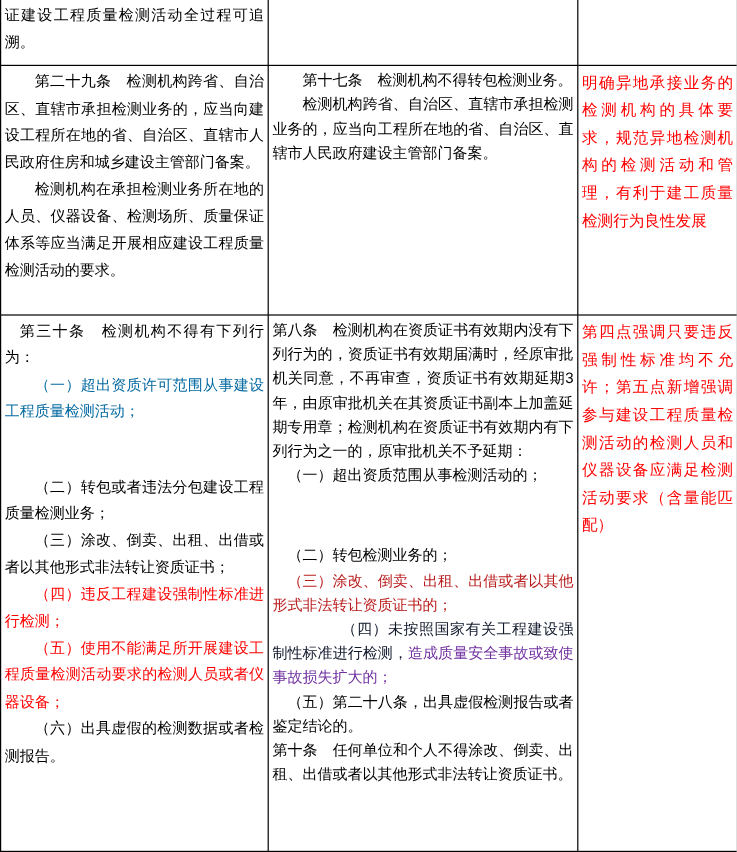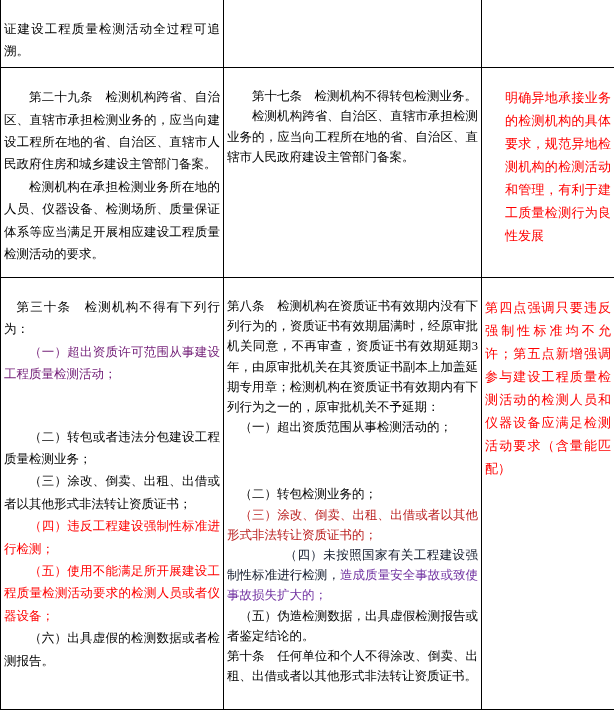--- a/index.html
+++ b/index.html
@@ -6,25 +6,24 @@
   .page {
     width: 614px; height: 710px; background: #ffffff; overflow: hidden;
     font-family: "Liberation Sans", sans-serif;
   }
   table.cmp {
     border-collapse: collapse; table-layout: fixed;
     width: 614px; height: 710px;
   }
   table.cmp td {
     border: 1px solid #000000;
-    padding: 18px 3px 1px 3px;
+    padding: 2px 3px 1px 3px;
     vertical-align: top;
     overflow: hidden;
     box-sizing: border-box;
-    font-family: Liberation Serif, serif;
   }
   table.cmp tr:first-child td { border-top: none; }
   .c-left  { width: 223px; font-size: 12.5px; line-height: 22.4px; }
   .c-mid   { width: 258px; font-size: 12.5px; line-height: 20.2px; }
   .c-right { width: 133px; font-size: 13px;   line-height: 23px; }
   .v-mid { vertical-align: middle; }
   .r1 td { height: 42px; }
   .r2 td { height: 142px; }
   .r3 td { height: 169px; }
   .r4 td { height: 357px; }
@@ -56,40 +55,40 @@
     <tr class="r3">
       <td class="c-left">
             <p class="para" style="text-indent: 2em;"><span style="color: rgb(0, 0, 0);">第二十九条　检测机构跨省、自治区、直辖市承担检测业务的，应当向建设工程所在地的省、自治区、直辖市人民政府住房和城乡建设主管部门备案。</span></p>
             <p class="para" style="text-indent: 2em;"><span style="color: rgb(0, 0, 0);">检测机构在承担检测业务所在地的人员、仪器设备、检测场所、质量保证体系等应当满足开展相应建设工程质量检测活动的要求。</span></p>
           </td>
       <td class="c-mid v-mid">
             <p class="para" style="text-indent: 2em;"><span style="color: rgb(0, 0, 0);">第十七条　检测机构不得转包检测业务。</span></p>
             <p class="para" style="text-indent: 2em;"><span style="color: rgb(0, 0, 0);">检测机构跨省、自治区、直辖市承担检测业务的，应当向工程所在地的省、自治区、直辖市人民政府建设主管部门备案。</span></p>
           </td>
       <td class="c-right v-mid">
-            <p class="para" style="text-indent: 0em; margin-left: 20px;"><span style="color: rgb(255, 0, 0);">明确异地承接业务的检测机构的具体要求，规范异地检测机构的检测活动和管理，有利于建工质量检测行为良性发展</span></p>
+            <p class="para" style="text-indent: 0em;"><span style="color: rgb(255, 0, 0);">明确异地承接业务的检测机构的具体要求，规范异地检测机构的检测活动和管理，有利于建工质量检测行为良性发展</span></p>
           </td>
     </tr>
     <tr class="r4">
       <td class="c-left v-mid">
             <p class="para" style="text-indent: 1em;"><span style="color: rgb(0, 0, 0);">第三十条　检测机构不得有下列行为：</span></p>
-            <p class="para" style="text-indent: 2em;"><span style="color: #701a75;">（一）超出资质许可范围从事建设工程质量检测活动；</span></p>
+            <p class="para" style="text-indent: 2em;"><span style="color: #0369a1;">（一）超出资质许可范围从事建设工程质量检测活动；</span></p>
             <p class="para" style="text-indent: 2em; margin-top: 40px;"><span style="color: rgb(0, 0, 0);">（二）转包或者违法分包建设工程质量检测业务；</span></p>
             <p class="para" style="text-indent: 2em;"><span style="color: rgb(0, 0, 0);">（三）涂改、倒卖、出租、出借或者以其他形式非法转让资质证书；</span></p>
             <p class="para" style="text-indent: 2em;"><span style="color: rgb(255, 0, 0);">（四）违反工程建设强制性标准进行检测；</span></p>
             <p class="para" style="text-indent: 2em;"><span style="color: rgb(255, 0, 0);">（五）使用不能满足所开展建设工程质量检测活动要求的检测人员或者仪器设备；</span></p>
             <p class="para" style="text-indent: 2em;"><span style="color: rgb(0, 0, 0);">（六）出具虚假的检测数据或者检测报告。</span></p>
           </td>
       <td class="c-mid">
             <p class="para" style="text-indent: 0em;"><span style="color: rgb(0, 0, 0);">第八条　检测机构在资质证书有效期内没有下列行为的，资质证书有效期届满时，经原审批机关同意，不再审查，资质证书有效期延期3年，由原审批机关在其资质证书副本上加盖延期专用章；检测机构在资质证书有效期内有下列行为之一的，原审批机关不予延期：</span></p>
             <p class="para" style="text-indent: 1em;"><span style="color: rgb(0, 0, 0);">（一）超出资质范围从事检测活动的；</span></p>
             <p class="para" style="text-indent: 1em; margin-top: 47px;"><span style="color: rgb(0, 0, 0);">（二）转包检测业务的；</span></p>
             <p class="para" style="text-indent: 1em;"><span style="color: #b91c1c;">（三）涂改、倒卖、出租、出借或者以其他形式非法转让资质证书的；</span></p>
             <p class="para" style="text-indent: 1em;"><span style="color: #0f172a; margin-left: 45px;">（四）未按照国家有关工程建设强制性标准进行检测，</span><span style="color: rgb(112, 48, 160);">造成质量安全事故或致使事故损失扩大的；</span></p>
-            <p class="para" style="text-indent: 1em;"><span style="color: rgb(0, 0, 0);">（五）伪造检测数据，出具虚假检测报告或者鉴定结论的。</span></p>
+            <p class="para" style="text-indent: 1em;"><span style="color: rgb(0, 0, 0);">（五）第二十八条，出具虚假检测报告或者鉴定结论的。</span></p>
             <p class="para" style="text-indent: 0em;"><span style="color: rgb(0, 0, 0);">第十条　任何单位和个人不得涂改、倒卖、出租、出借或者以其他形式非法转让资质证书。</span></p>
           </td>
       <td class="c-right v-mid">
             <p class="para" style="text-indent: 0em;"><span style="color: rgb(255, 0, 0);">第四点强调只要违反强制性标准均不允许；第五点新增强调参与建设工程质量检测活动的检测人员和仪器设备应满足检测活动要求（含量能匹配）</span></p>
           </td>
     </tr>
   </tbody>
     </table>
 </div>
 

